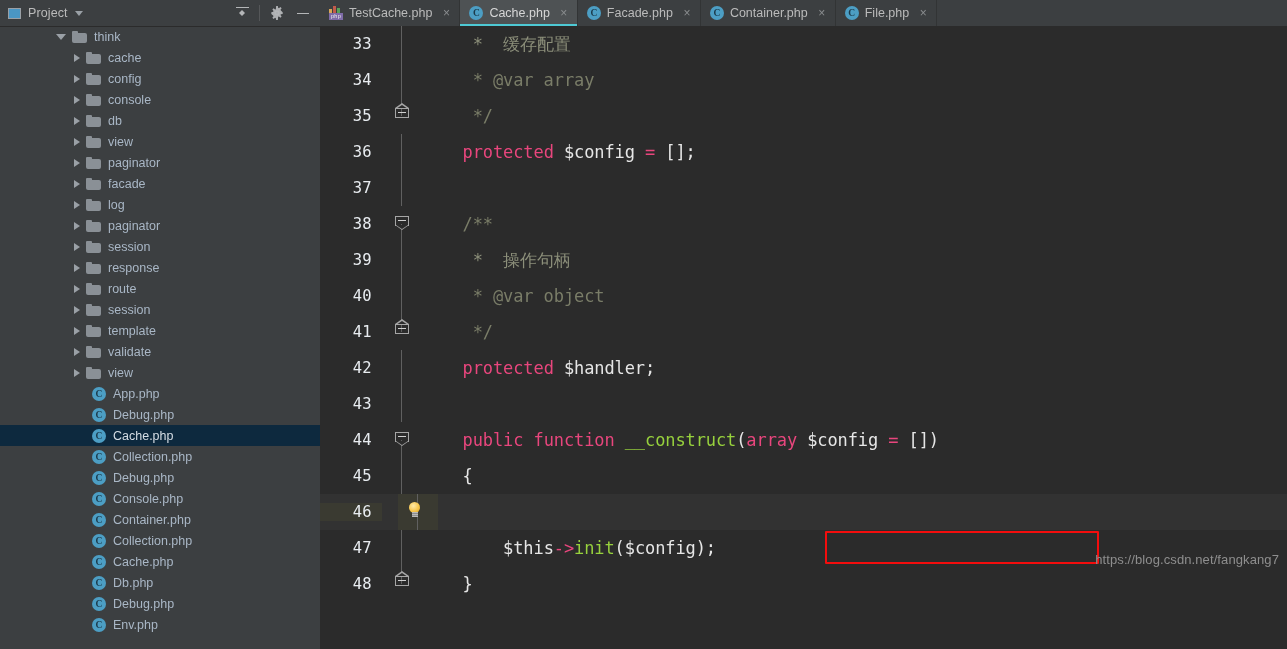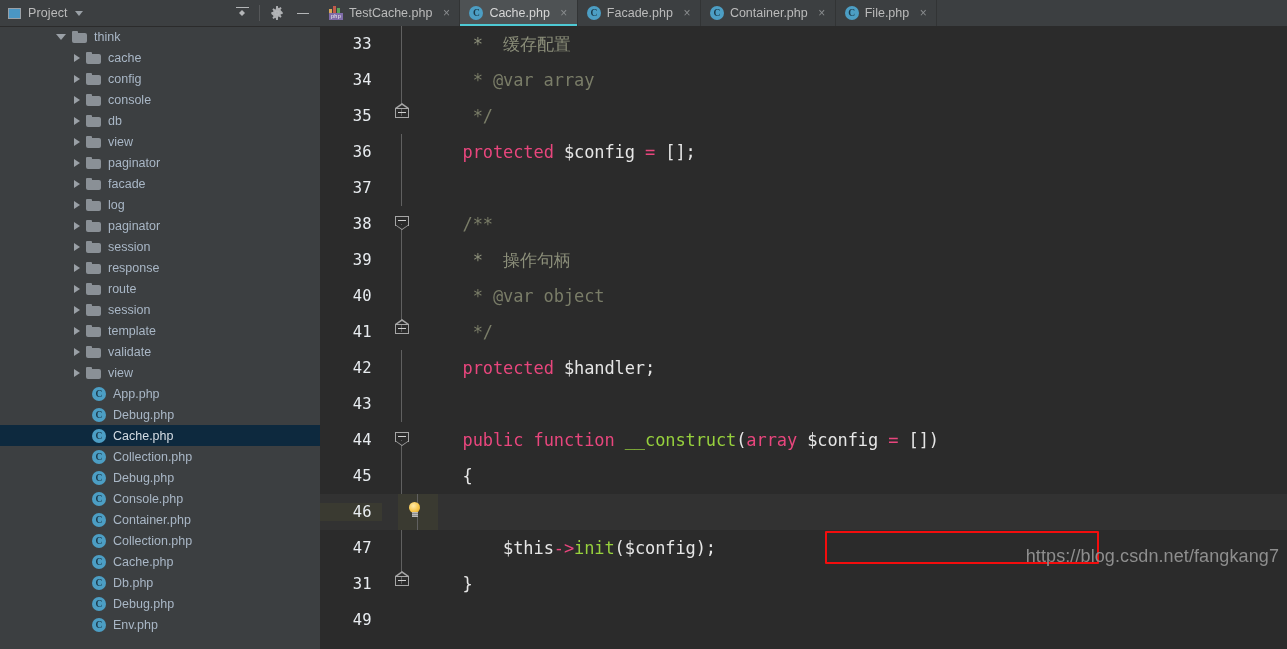--- a/index.html
+++ b/index.html
@@ -362,21 +362,21 @@
     height: 33px;
     border: 2px solid #f40d0d;
     box-sizing: border-box;
     pointer-events: none;
     border-radius: 1px;
   }
   #watermark {
     position: absolute;
     right: 8px;
     bottom: 9px;
-    font-size: 18px;
+    font-size: 13px;
     color: #8e8e8e;
     font-family: "Liberation Sans", sans-serif;
     letter-spacing: .1px;
   }
 </style>
 </head>
 <body>
 
 <div id="app">
 
@@ -744,37 +744,32 @@
           </div>
         </div>
         <div class="cline">
           <div class="gut">47</div>
           <div class="fold">
             <span class="vline"></span>
           </div>
           <div class="ctext">        <span class="var">$this</span><span class="kw">-&gt;</span><span class="fn">init</span><span class="pl">(</span><span class="var">$config</span><span class="pl">)</span><span class="pl">;</span></div>
         </div>
         <div class="cline">
-          <div class="gut">31</div>
+          <div class="gut">48</div>
           <div class="fold">
             <span class="vline half-top"></span>
             <span class="marker up">
               <span class="tip"></span>
               <span class="tipin"></span>
               <span class="box"></span>
               <span class="dash"></span>
             </span>
           </div>
           <div class="ctext">    <span class="pl">}</span></div>
         </div>
-        <div class="cline">
-          <div class="gut">49</div>
-          <div class="fold"></div>
-          <div class="ctext"></div>
-        </div>
       </div>
 
     <div id="red-box"></div>
 
     <div id="watermark">https://blog.csdn.net/fangkang7</div>
   </div>
 
 </div>
 
 </body></html>

